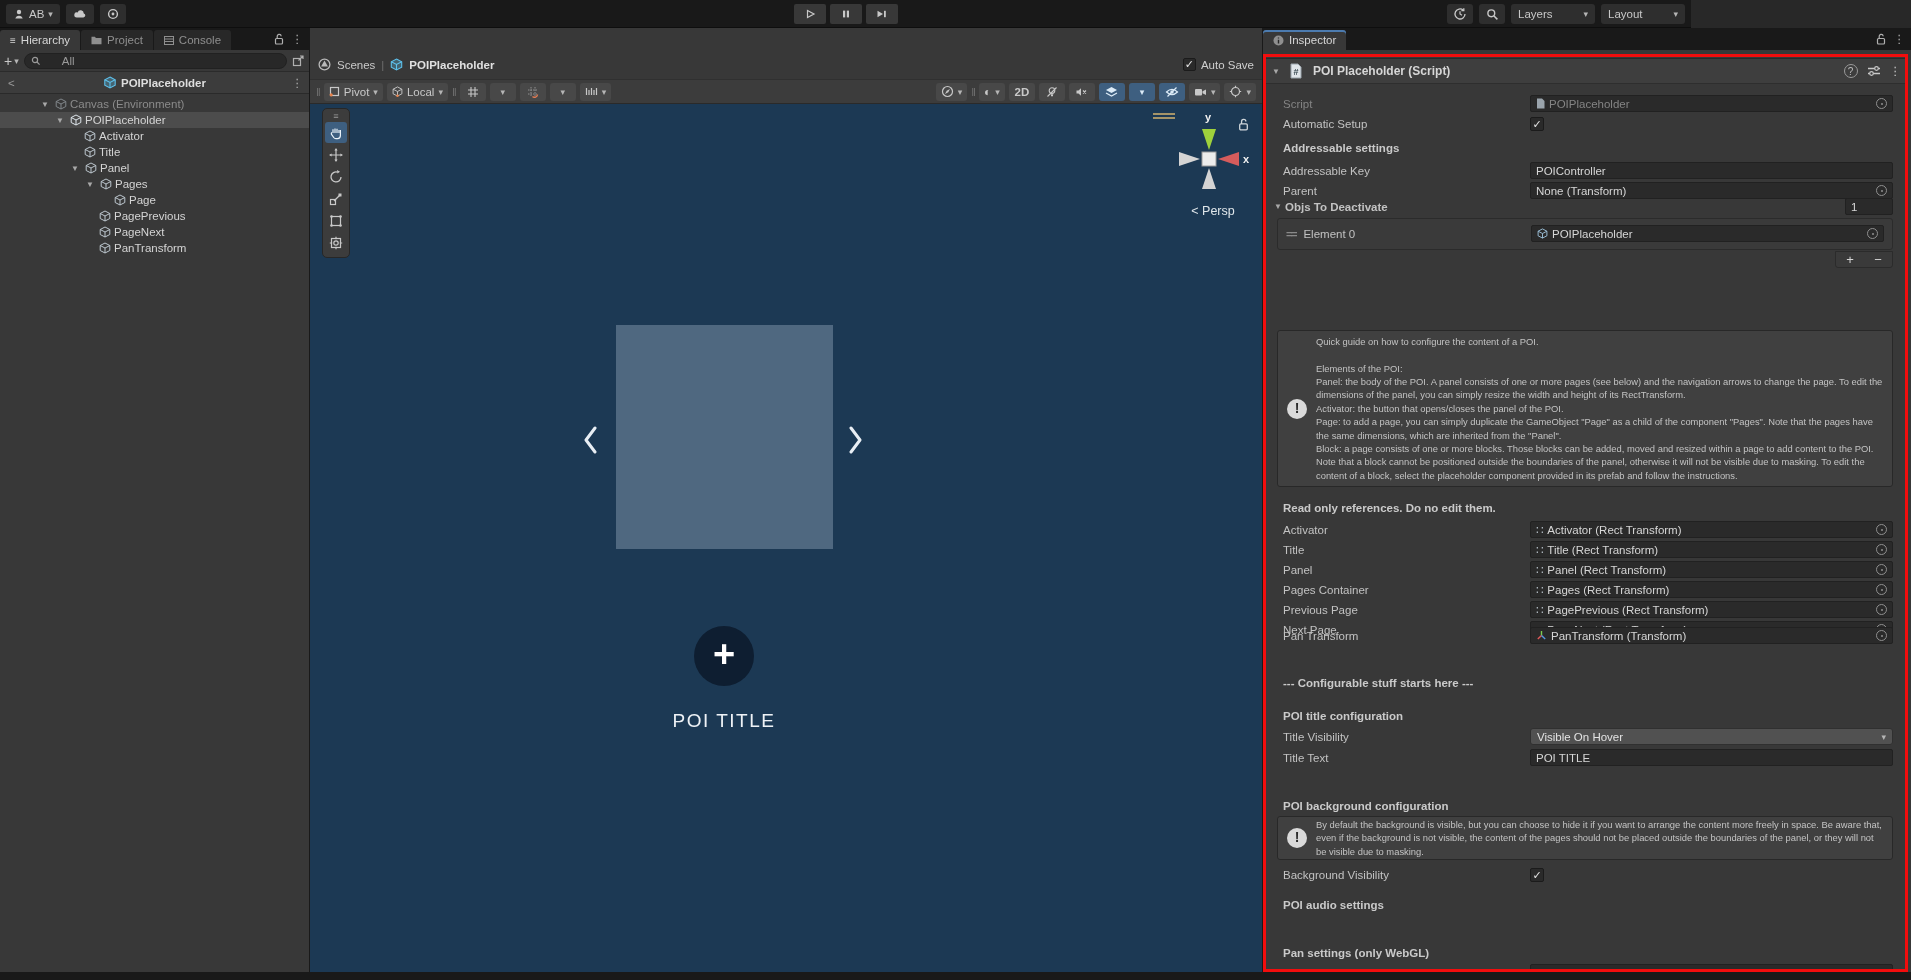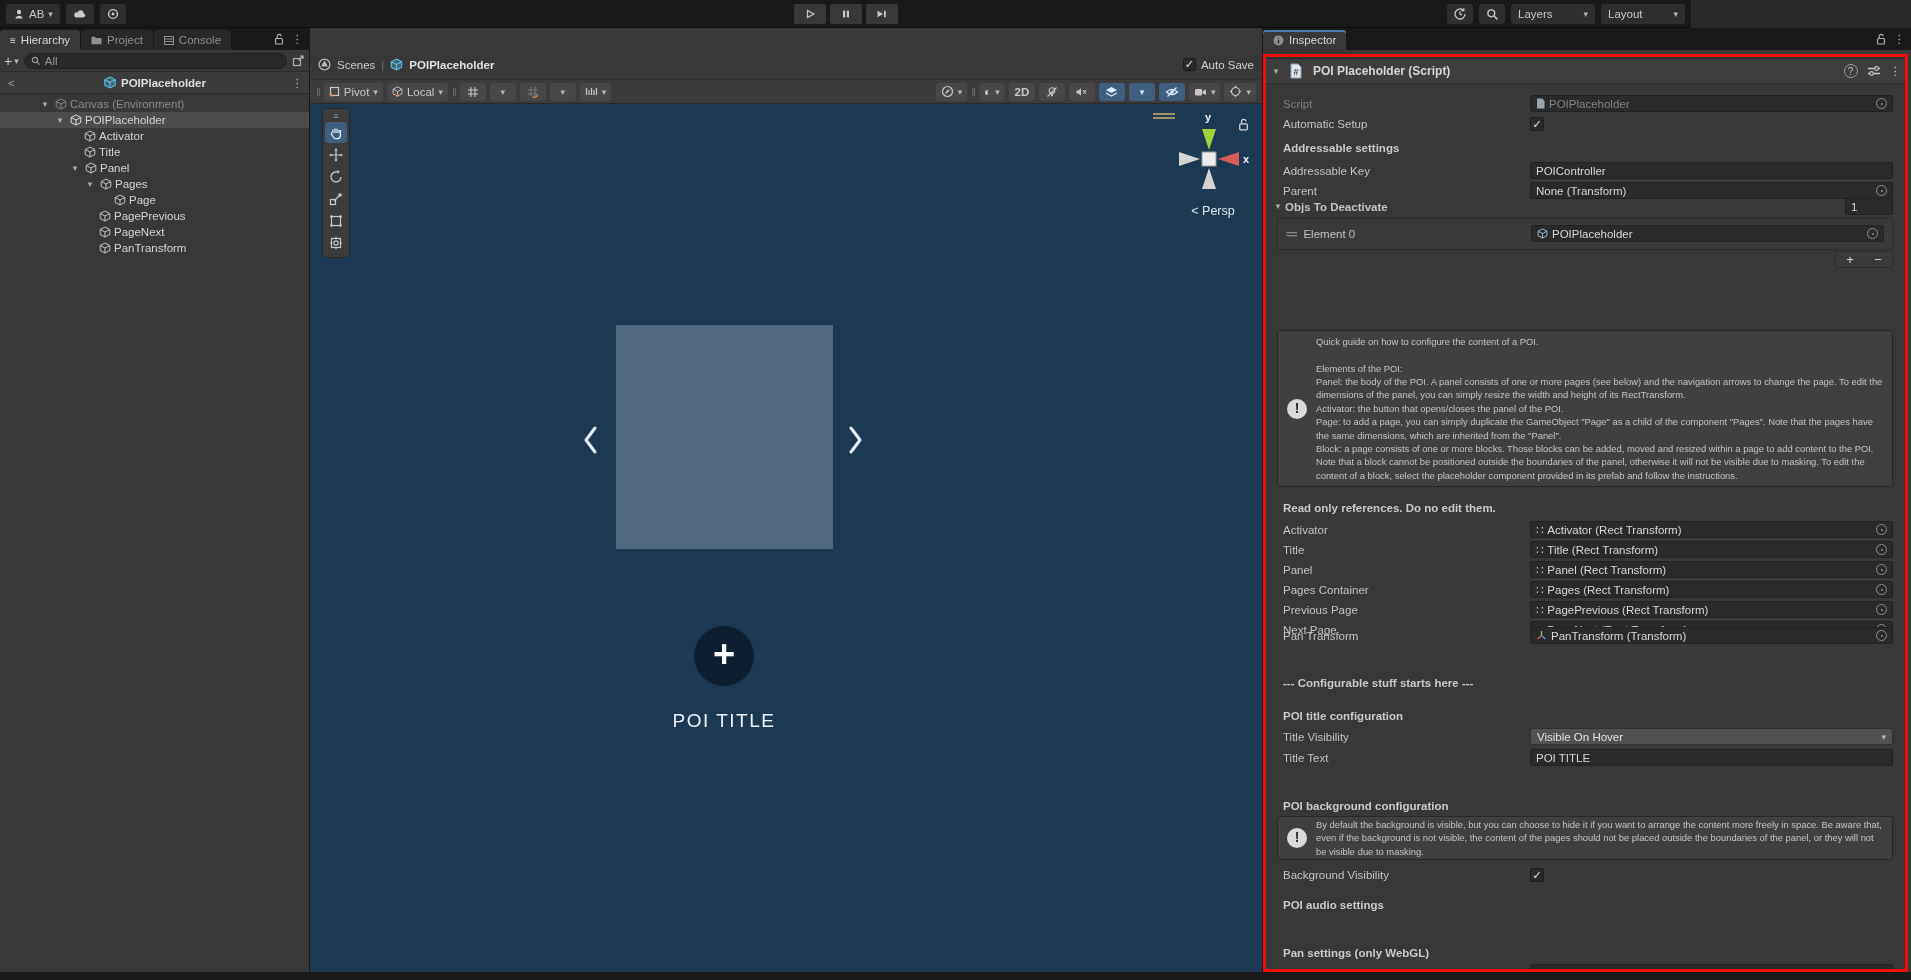--- a/index.html
+++ b/index.html
@@ -25,21 +25,21 @@
 
   
   .panel { position:absolute; top:28px; bottom:8px; background:#383838; }
   #hierarchy { left:0; width:310px; border-right:1px solid #191919; }
   #scenepanel { left:310px; width:953px; border-right:1px solid #191919; }
   #inspector { left:1263px; width:648px; }
   .bottomstrip { position:absolute; left:0; bottom:0; width:1911px; height:8px; background:#191919; }
 
   
   .h-toolbar { position:absolute; top:22px; left:0; right:0; height:22px; background:#383838; border-bottom:1px solid #2b2b2b; display:flex; align-items:center; padding:0 4px; }
-  .searchbox { flex:1; height:16px; background:#282828; border:1px solid #212121; border-radius:8px; margin:0 5px; display:flex; align-items:center; padding:0 6px; gap:4px; color:#9a9a9a; }
+  .searchbox { flex:1; height:16px; background:#282828; border:1px solid #212121; border-radius:8px; margin:0 5px; display:flex; align-items:center; padding:0 6px; gap:21px; color:#9a9a9a; }
   .prefab-header { position:absolute; top:44px; left:0; right:0; height:22px; background:#3c3c3c; border-bottom:1px solid #2a2a2a; display:flex; align-items:center; }
   .prefab-title { position:absolute; left:50%; transform:translateX(-50%); display:flex; align-items:center; gap:5px; color:#dedede; font-weight:bold; }
   .tree { position:absolute; top:68px; left:0; right:0; }
   .trow { height:16px; display:flex; align-items:center; gap:3px; color:#d4d4d4; }
   .trow.sel { background:#4c4c4c; }
   .trow.dim { color:#8b8b8b; }
   .trow.dim svg { opacity:.55; }
   .fold { width:14px; text-align:center; font-size:8px; color:#a8a8a8; flex:none; }
   .cico { flex:none; display:flex; }
 

